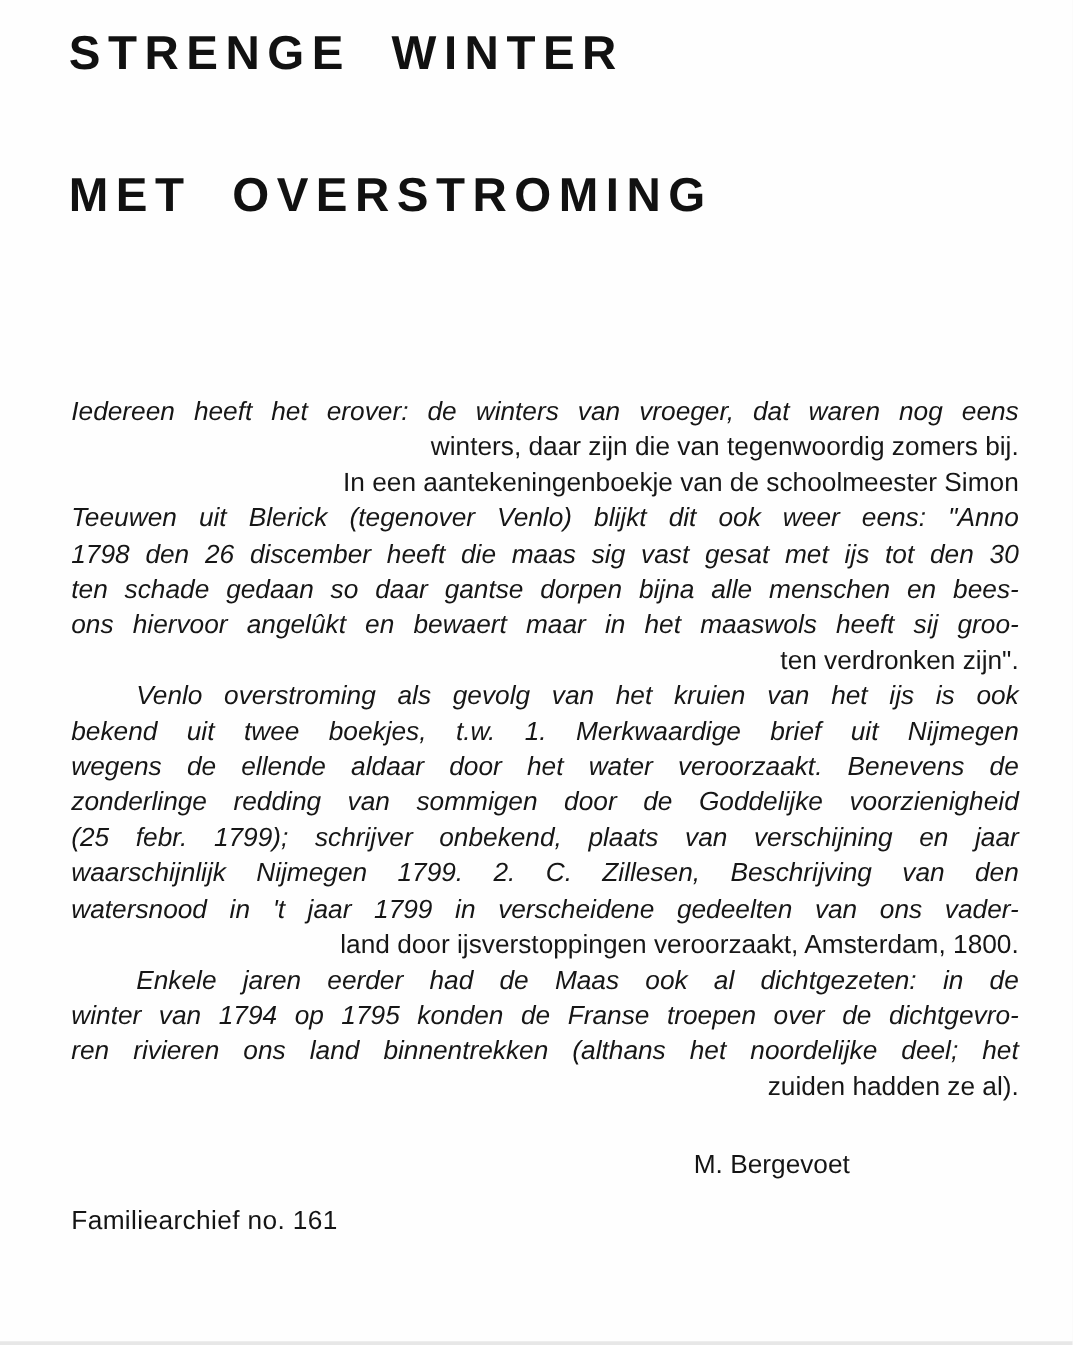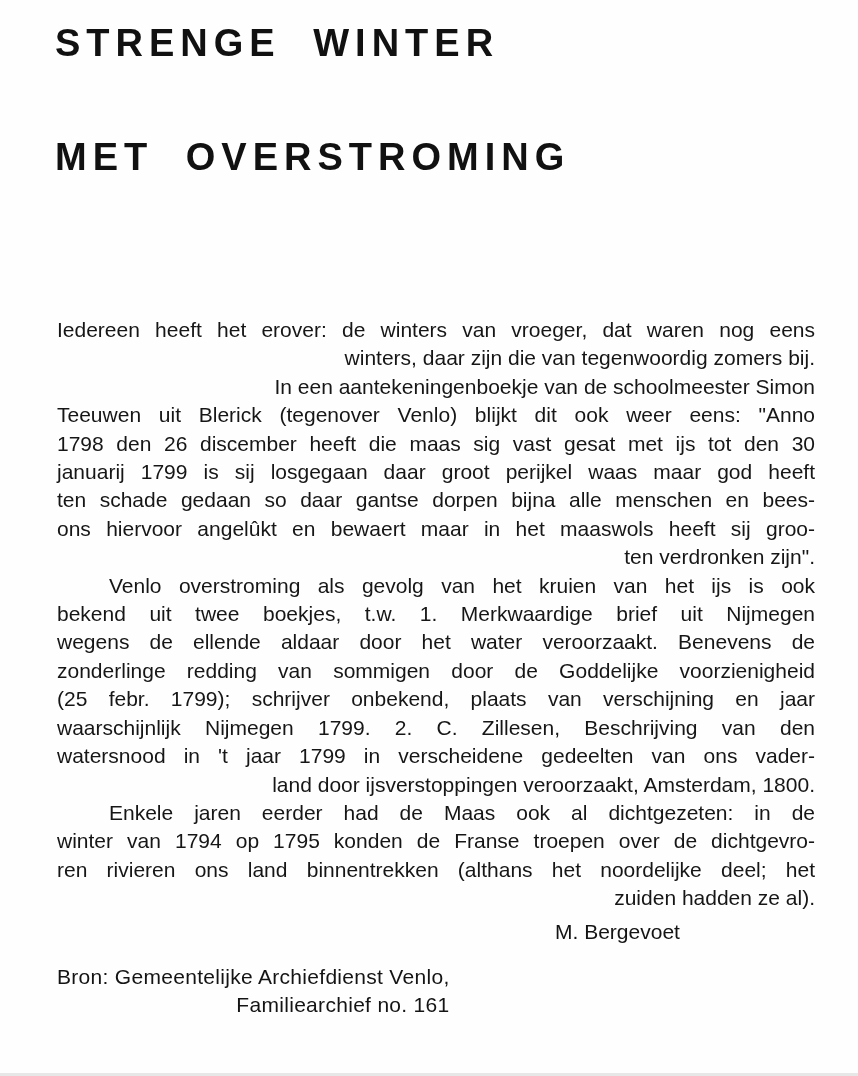--- a/index.html
+++ b/index.html
@@ -33,21 +33,21 @@
   .t2 { top: 138px; }
   .bodytext {
     position: absolute;
     left: 57px; top: 316px;
     width: 758px;
     font-size: 21px;
     line-height: 28.4px;
     color: #161616;
   }
   .line { text-align: right; }
-  .line.just { text-align: justify; text-align-last: justify; }
+  .line.just { text-align: justify; text-align-last: justify; font-style: italic; }
   .line.indent { text-indent: 52px; }
   .signature {
     position: absolute;
     left: 555px; top: 918px;
     font-size: 21px;
     line-height: 28.4px;
     white-space: nowrap;
   }
   .source {
     position: absolute;
@@ -63,37 +63,35 @@
 <div class="page">
   <h1 class="title t1">STRENGE WINTER</h1>
   <h1 class="title t2">MET OVERSTROMING</h1>
 
   <div class="bodytext">
       <div class="line just">Iedereen heeft het erover: de winters van vroeger, dat waren nog eens</div>
       <div class="line">winters, daar zijn die van tegenwoordig zomers bij.</div>
       <div class="line indent">In een aantekeningenboekje van de schoolmeester Simon</div>
       <div class="line just">Teeuwen uit Blerick (tegenover Venlo) blijkt dit ook weer eens: "Anno</div>
       <div class="line just">1798 den 26 discember heeft die maas sig vast gesat met ijs tot den 30</div>
-      <div class="line just">januarij 1799 is sij losgegaan daar groot perijkel waas maar god heeft</div>
       <div class="line just">ten schade gedaan so daar gantse dorpen bijna alle menschen en bees-</div>
       <div class="line just">ons hiervoor angelûkt en bewaert maar in het maaswols heeft sij groo-</div>
       <div class="line">ten verdronken zijn".</div>
       <div class="line just indent">Venlo overstroming als gevolg van het kruien van het ijs is ook</div>
       <div class="line just">bekend uit twee boekjes, t.w. 1. Merkwaardige brief uit Nijmegen</div>
       <div class="line just">wegens de ellende aldaar door het water veroorzaakt. Benevens de</div>
       <div class="line just">zonderlinge redding van sommigen door de Goddelijke voorzienigheid</div>
       <div class="line just">(25 febr. 1799); schrijver onbekend, plaats van verschijning en jaar</div>
       <div class="line just">waarschijnlijk Nijmegen 1799. 2. C. Zillesen, Beschrijving van den</div>
       <div class="line just">watersnood in 't jaar 1799 in verscheidene gedeelten van ons vader-</div>
       <div class="line">land door ijsverstoppingen veroorzaakt, Amsterdam, 1800.</div>
       <div class="line just indent">Enkele jaren eerder had de Maas ook al dichtgezeten: in de</div>
       <div class="line just">winter van 1794 op 1795 konden de Franse troepen over de dichtgevro-</div>
       <div class="line just">ren rivieren ons land binnentrekken (althans het noordelijke deel; het</div>
       <div class="line">zuiden hadden ze al).</div>
     </div>
 
   <div class="signature">M. Bergevoet</div>
 
   <div class="source">
-    <div class="line">Bron: Gemeentelijke Archiefdienst Venlo,</div>
     <div class="line">Familiearchief no. 161</div>
   </div>
 </div>
 
 </body></html>

